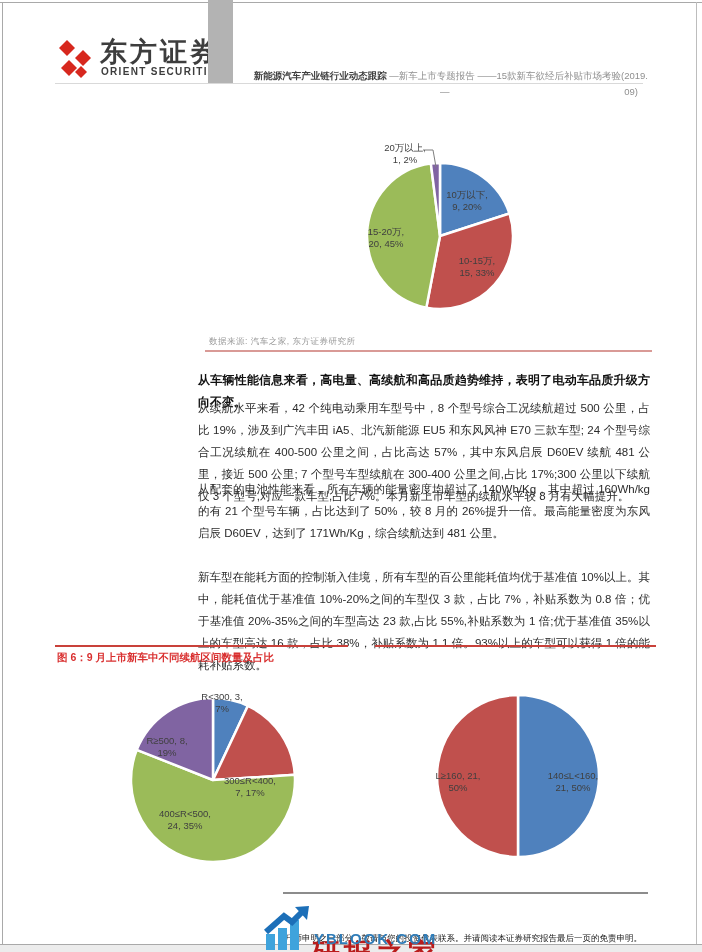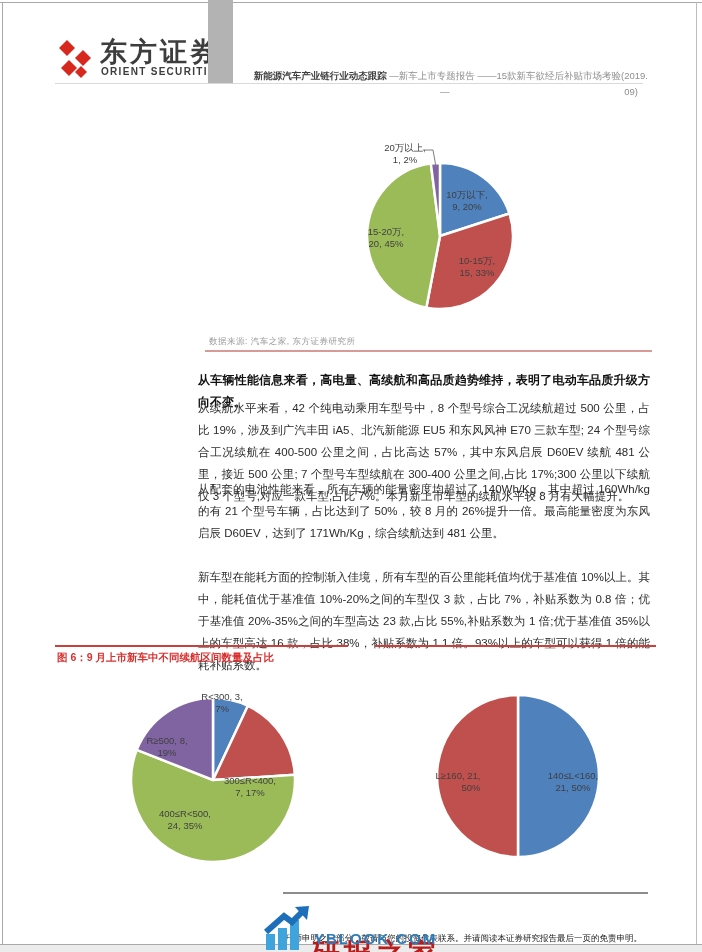--- a/index.html
+++ b/index.html
@@ -156,21 +156,21 @@
   </div>
 
   <svg class="pie-svg" style="left:432px;top:690px;" width="172" height="172">
       <path d="M 86 86 L 86 5 A 81 81 0 0 1 86 167 Z" fill="#4F81BD" stroke="#ffffff" stroke-width="2.5" stroke-linejoin="round"></path>
       <path d="M 86 86 L 86 167 A 81 81 0 0 1 85.99999999999999 5 Z" fill="#C0504D" stroke="#ffffff" stroke-width="2.5" stroke-linejoin="round"></path>
     </svg>
   <div class="pie-label" style="left:573px;top:782px;">
     <div>140≤L&lt;160,</div>
     <div>21, 50%</div>
   </div>
-  <div class="pie-label" style="left:458px;top:782px;text-align:right;">
+  <div class="pie-label" style="left:458px;top:782px;">
     <div>L≥160, 21,</div>
     <div>50%</div>
   </div>
 
   <div class="footer-rule"></div>
   <div class="footer-text">斤师申明之一部分，敬请与您的投资代表联系。并请阅读本证券研究报告最后一页的免责申明。</div>
 
   <div class="watermark">
     <svg class="wm-logo" width="46" height="46" viewBox="0 0 46 46">
       <g fill="#3fa3dc">

